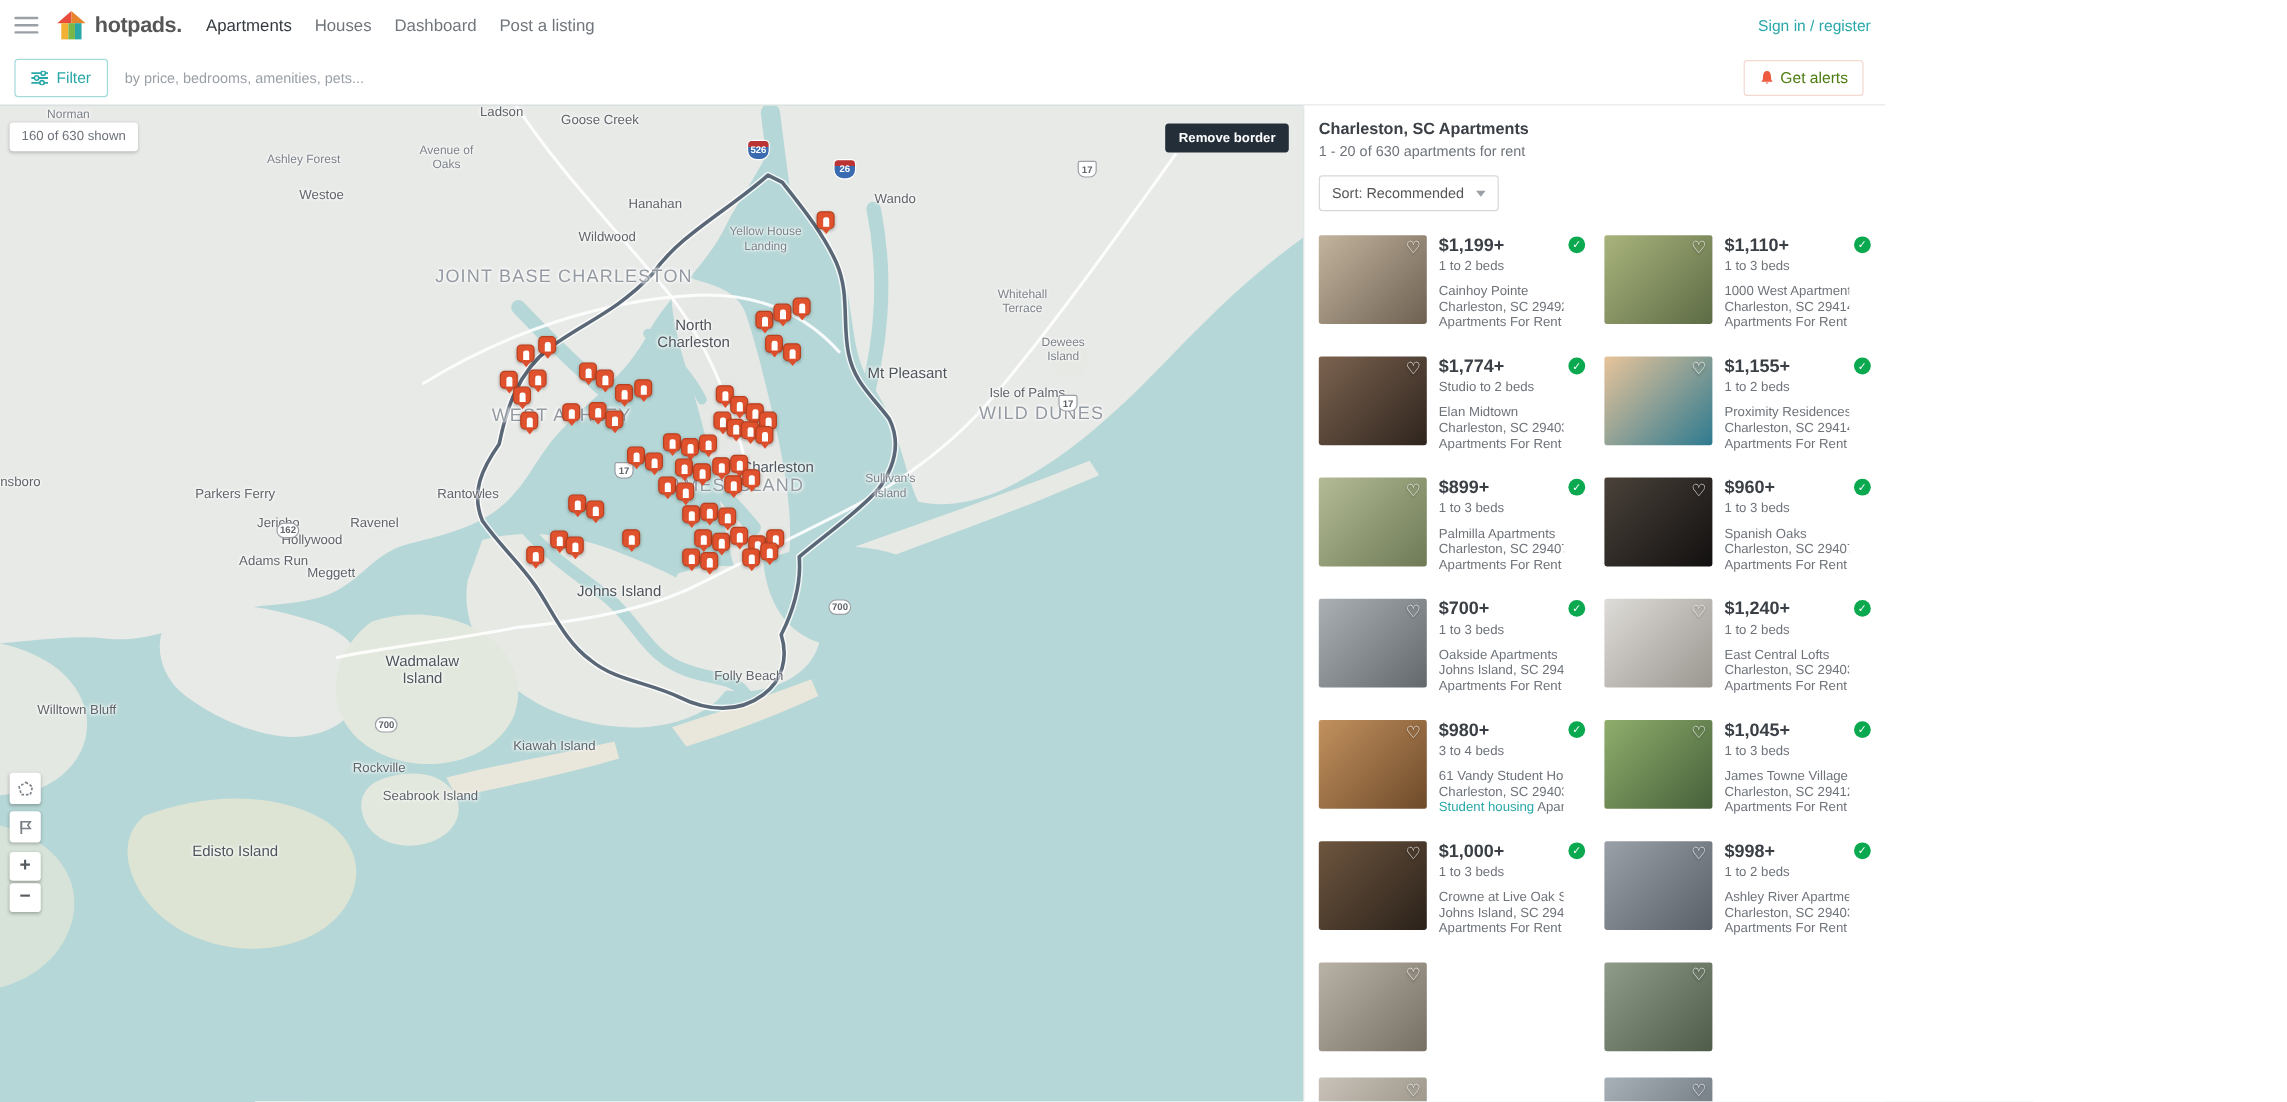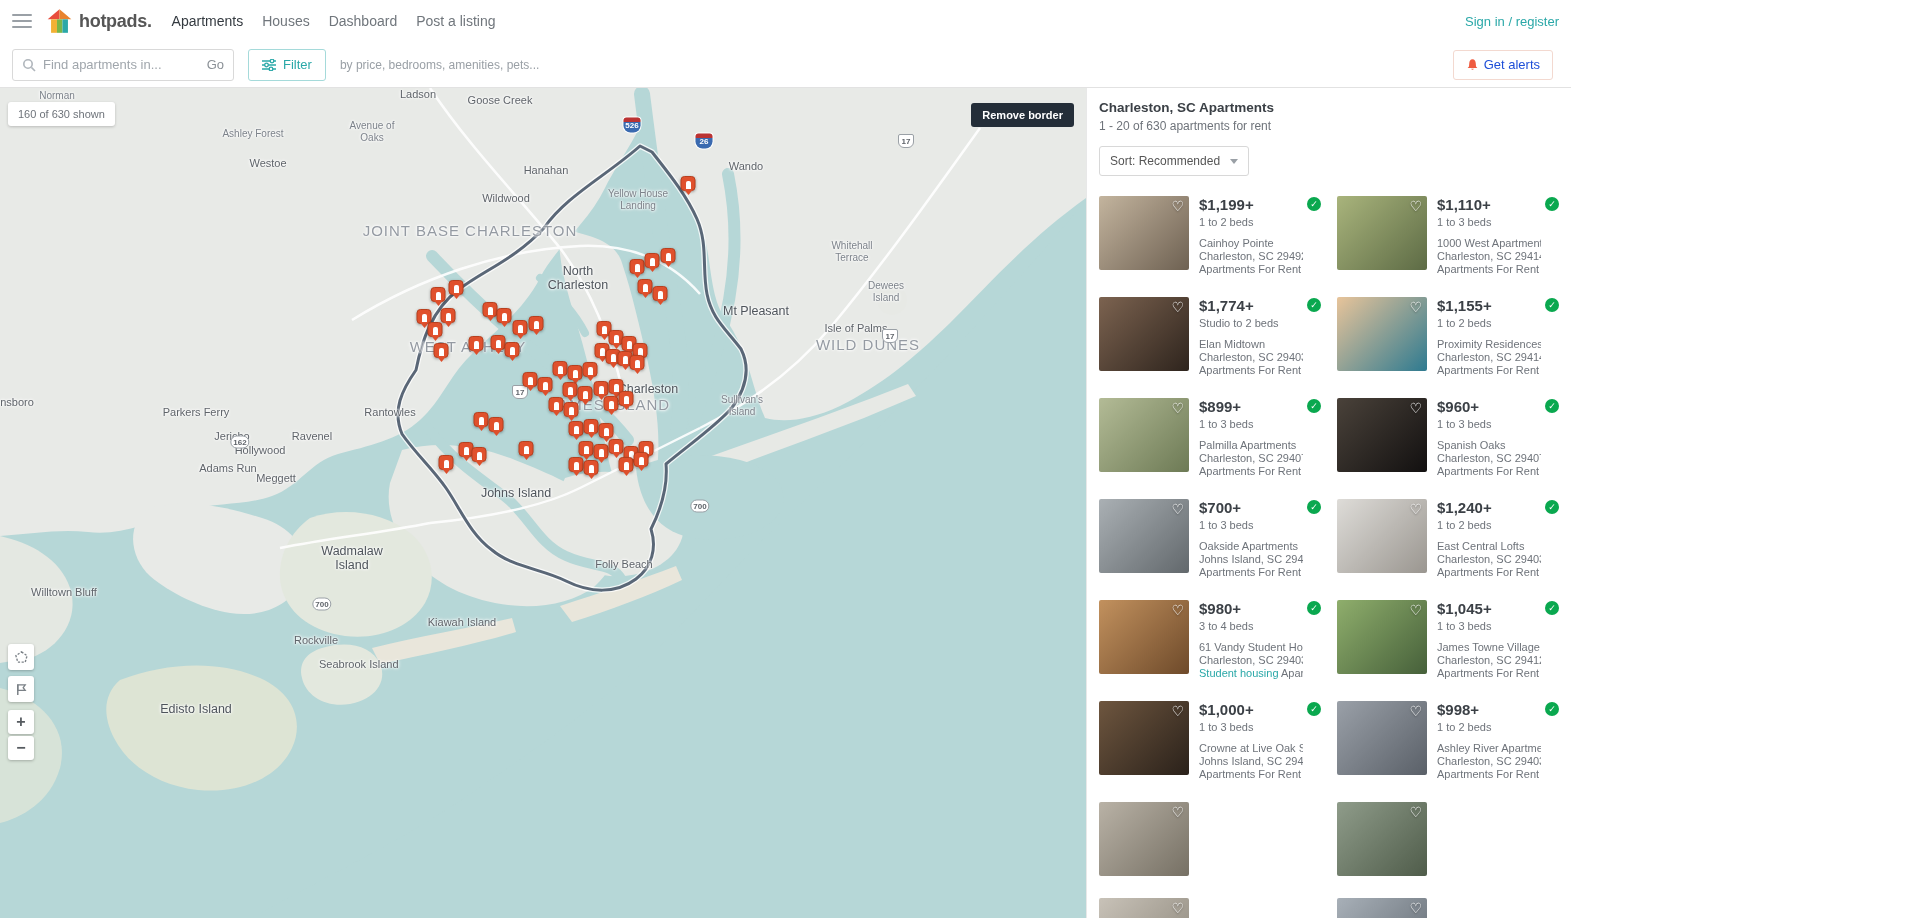--- a/index.html
+++ b/index.html
@@ -26,21 +26,21 @@
   .searchbox input { border:0; outline:0; flex:1; min-width:0; font-size:13px; color:#333;
     font-family:"Liberation Sans", sans-serif; }
   .searchbox input::placeholder { color:#a0a6ac; }
   .go-btn { background:none; border:0; font-size:13px; color:#8a9096; cursor:pointer;
     font-family:"Liberation Sans", sans-serif; }
   .filter-btn { height:32px; padding:0 13px; background:#fff; border:1px solid #a5dada;
     border-radius:3px; color:#2aa8a8; font-size:13px; display:flex; align-items:center; gap:7px;
     cursor:pointer; font-family:"Liberation Sans", sans-serif; }
   .hint { font-size:12px; color:#9aa0a6; }
   .alerts-btn { margin-left:auto; margin-right:6px; height:30px; padding:0 12px; background:#fff;
-    border:1px solid #f3d9d0; border-radius:3px; color:#1d4ed8; font-size:13px; display:flex;
+    border:1px solid #f3d9d0; border-radius:3px; color:#4d7c0f; font-size:13px; display:flex;
     align-items:center; gap:5px; cursor:pointer; font-family:"Liberation Sans", sans-serif; }
 
   
   .main { display:flex; height:830px; }
 
   
   .map { position:relative; width:1086px; height:830px; background:#b6d7d7; overflow:hidden; flex:none; }
   .map svg.base { position:absolute; left:0; top:0; }
   .maplayer { position:absolute; left:0; top:0; width:100%; height:100%; }
   .maplabel { position:absolute; transform:translate(-50%,0); text-align:center; white-space:normal;
@@ -127,28 +127,20 @@
     <nav class="mainnav">
         <a class="nav-link active">Apartments</a>
         <a class="nav-link">Houses</a>
         <a class="nav-link">Dashboard</a>
         <a class="nav-link">Post a listing</a>
       </nav>
     <a class="signin">Sign in / register</a>
   </header>
 
   <div class="searchrow">
-    <div class="searchbox">
-      <svg width="14" height="14" viewBox="0 0 14 14">
-        <circle cx="6" cy="6" r="4.2" fill="none" stroke="#b0b6bc" stroke-width="1.6"></circle>
-        <line x1="9.4" y1="9.4" x2="13" y2="13" stroke="#b0b6bc" stroke-width="1.6"></line>
-      </svg>
-      <input placeholder="Find apartments in..." style="">
-      <button class="go-btn">Go</button>
-    </div>
     <button class="filter-btn">
       <svg width="14" height="12" viewBox="0 0 14 12">
         <line x1="0" y1="2" x2="14" y2="2" stroke="#2aa8a8" stroke-width="1.5"></line>
         <line x1="0" y1="6" x2="14" y2="6" stroke="#2aa8a8" stroke-width="1.5"></line>
         <line x1="0" y1="10" x2="14" y2="10" stroke="#2aa8a8" stroke-width="1.5"></line>
         <circle cx="10" cy="2" r="1.8" fill="#fff" stroke="#2aa8a8" stroke-width="1.3"></circle>
         <circle cx="4.5" cy="6" r="1.8" fill="#fff" stroke="#2aa8a8" stroke-width="1.3"></circle>
         <circle cx="9" cy="10" r="1.8" fill="#fff" stroke="#2aa8a8" stroke-width="1.3"></circle>
       </svg>
       <span>Filter</span>

